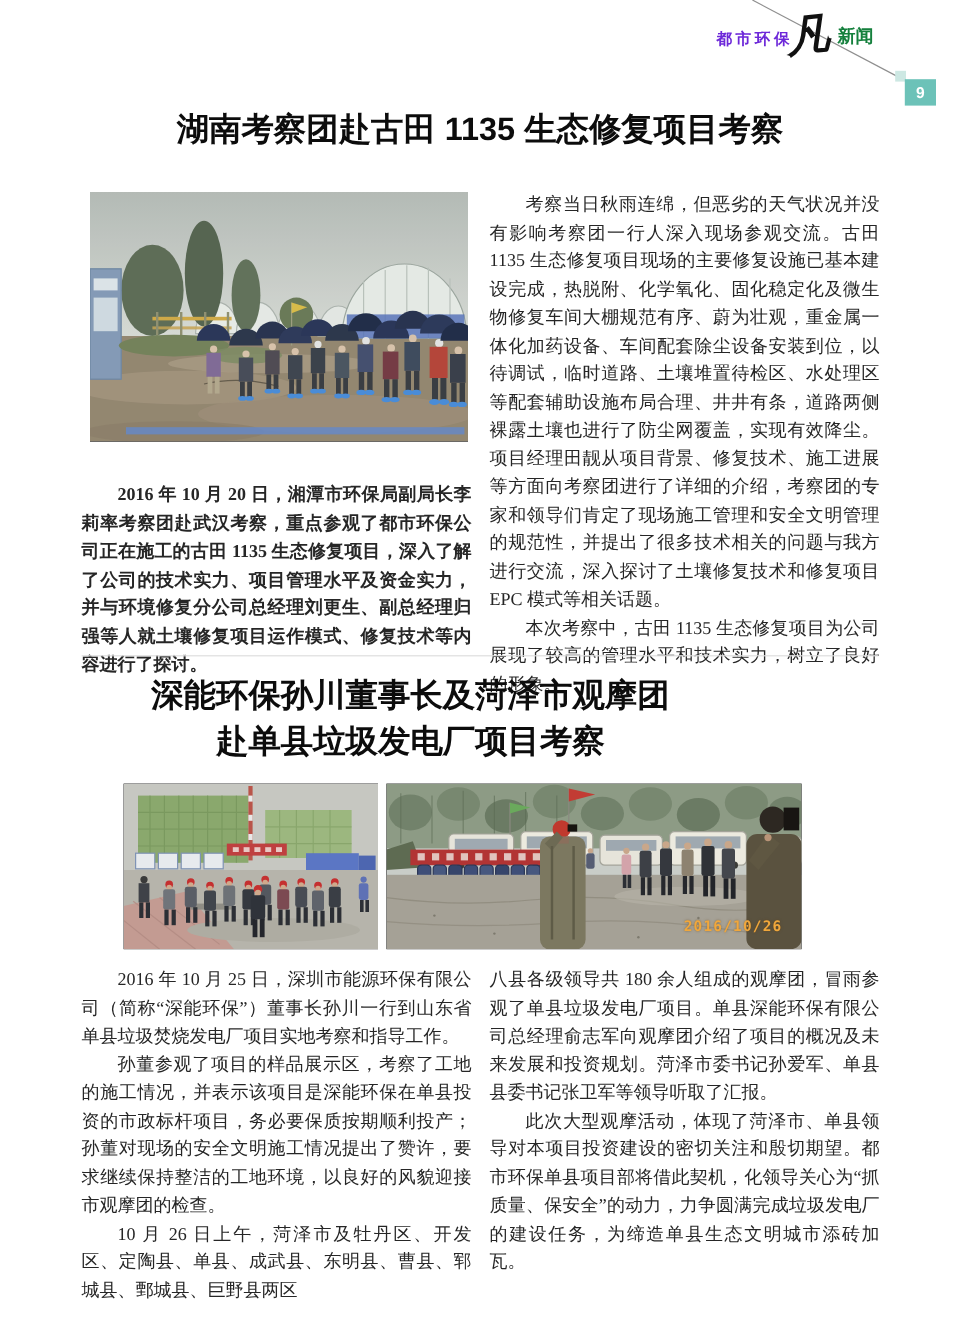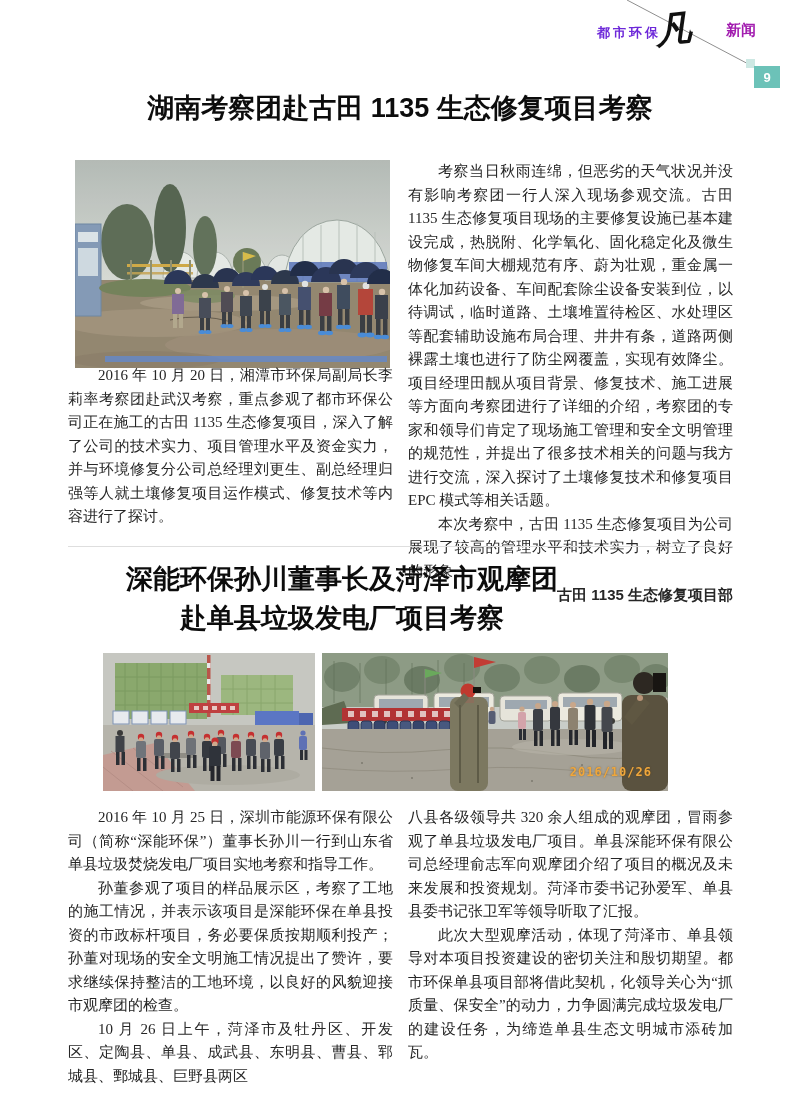--- a/index.html
+++ b/index.html
@@ -3,39 +3,39 @@
 <meta charset="utf-8">
 <style>
   html,body{margin:0;padding:0;background:#ffffff;}
   .page{position:relative;width:800px;height:1100px;background:#ffffff;overflow:hidden;
         font-family:"Liberation Serif","DejaVu Serif",serif;color:#262626;}
   
   .brand{position:absolute;left:597px;top:24px;font-family:"Liberation Sans","DejaVu Sans",sans-serif;
          font-size:13px;color:#6d28d9;letter-spacing:3px;font-weight:700;}
   .brand-mark{position:absolute;left:655px;top:6px;font-size:36px;font-weight:700;color:#111;
          font-family:"DejaVu Serif",serif;font-style:italic;transform:rotate(-6deg);}
-  .section-label{position:absolute;left:726px;top:21px;font-family:Liberation Mono, monospace;
-         font-size:15px;font-weight:700;color:#a21caf;}
+  .section-label{position:absolute;left:698px;top:21px;font-family:Liberation Mono, monospace;
+         font-size:15px;font-weight:700;color:#15803d;}
   .header-line{position:absolute;left:560px;top:0;pointer-events:none;}
   .page-badge-notch{position:absolute;left:746px;top:59px;width:9px;height:9px;background:#cde8e3;}
   .page-badge{position:absolute;left:754px;top:66px;width:26px;height:22px;background:#6cc2b8;
          display:flex;align-items:center;justify-content:center;}
   .page-badge span{color:#ffffff;font-family:"Liberation Sans","DejaVu Sans",sans-serif;
          font-size:13px;font-weight:700;}
   
   .a1-title{position:absolute;left:0;top:90px;width:800px;margin:0;text-align:center;
          font-family:"Liberation Sans","DejaVu Sans",sans-serif;font-size:27px;font-weight:700;color:#0c0c0c;}
   .a2-title{position:absolute;left:0;top:560px;width:684px;margin:0;text-align:center;
          font-family:"Liberation Sans","DejaVu Sans",sans-serif;font-size:27px;font-weight:700;
          color:#0c0c0c;line-height:39px;}
   
   .col{position:absolute;width:325px;font-size:15px;line-height:23.5px;text-align:justify;}
   .col p{margin:0;text-indent:2em;}
   .col p.no-indent{text-indent:0;}
-  .a1-left{left:68px;top:364px;}
+  .a1-left{left:68px;top:402px;font-weight:bold;}
   .a1-right{left:408px;top:160px;}
   .a2-left{left:68px;top:806px;}
   .a2-right{left:408px;top:806px;}
   .signature{margin:0;text-align:right;font-family:"Liberation Sans","DejaVu Sans",sans-serif;
          font-weight:700;font-size:15px;text-indent:0;}
   .divider{position:absolute;left:68px;top:546px;width:664px;height:1px;background:#dedede;border:none;margin:0;}
   
   .photo{position:absolute;overflow:hidden;background:#000000;}
   .photo1{left:75px;top:160px;width:315px;height:208px;}
   .photo2{left:103px;top:653px;width:212px;height:138px;}
@@ -217,21 +217,20 @@
     </svg>
   </figure>
 
   <div class="col a1-left">
     <p>2016 年 10 月 20 日，湘潭市环保局副局长李莉率考察团赴武汉考察，重点参观了都市环保公司正在施工的古田 1135 生态修复项目，深入了解了公司的技术实力、项目管理水平及资金实力，并与环境修复分公司总经理刘更生、副总经理归强等人就土壤修复项目运作模式、修复技术等内容进行了探讨。</p>
   </div>
 
   <div class="col a1-right">
     <p>考察当日秋雨连绵，但恶劣的天气状况并没有影响考察团一行人深入现场参观交流。古田 1135 生态修复项目现场的主要修复设施已基本建设完成，热脱附、化学氧化、固化稳定化及微生物修复车间大棚规范有序、蔚为壮观，重金属一体化加药设备、车间配套除尘设备安装到位，以待调试，临时道路、土壤堆置待检区、水处理区等配套辅助设施布局合理、井井有条，道路两侧裸露土壤也进行了防尘网覆盖，实现有效降尘。项目经理田靓从项目背景、修复技术、施工进展等方面向考察团进行了详细的介绍，考察团的专家和领导们肯定了现场施工管理和安全文明管理的规范性，并提出了很多技术相关的问题与我方进行交流，深入探讨了土壤修复技术和修复项目 EPC 模式等相关话题。</p>
     <p>本次考察中，古田 1135 生态修复项目为公司展现了较高的管理水平和技术实力，树立了良好的形象。</p>
-    <p class="signature">古田 1135 生态修复项目部</p>
   </div>
 
   <hr class="divider">
 
   <h2 class="a2-title">
     <span style="display:block">深能环保孙川董事长及菏泽市观摩团</span>
     <span style="display:block">赴单县垃圾发电厂项目考察</span>
   </h2>
 
   <figure class="photo photo2" style="margin:0;">
@@ -543,17 +542,17 @@
     <span class="timestamp">2016/10/26</span>
   </figure>
 
   <div class="col a2-left">
     <p>2016 年 10 月 25 日，深圳市能源环保有限公司（简称“深能环保”）董事长孙川一行到山东省单县垃圾焚烧发电厂项目实地考察和指导工作。</p>
     <p>孙董参观了项目的样品展示区，考察了工地的施工情况，并表示该项目是深能环保在单县投资的市政标杆项目，务必要保质按期顺利投产；孙董对现场的安全文明施工情况提出了赞许，要求继续保持整洁的工地环境，以良好的风貌迎接市观摩团的检查。</p>
     <p>10 月 26 日上午，菏泽市及牡丹区、开发区、定陶县、单县、成武县、东明县、曹县、郓城县、鄄城县、巨野县两区</p>
   </div>
 
   <div class="col a2-right">
-    <p class="no-indent">八县各级领导共 320 余人组成的观摩团，冒雨参观了单县垃圾发电厂项目。单县深能环保有限公司总经理俞志军向观摩团介绍了项目的概况及未来发展和投资规划。菏泽市委书记孙爱军、单县县委书记张卫军等领导听取了汇报。</p>
+    <p class="no-indent">八县各级领导共 180 余人组成的观摩团，冒雨参观了单县垃圾发电厂项目。单县深能环保有限公司总经理俞志军向观摩团介绍了项目的概况及未来发展和投资规划。菏泽市委书记孙爱军、单县县委书记张卫军等领导听取了汇报。</p>
     <p>此次大型观摩活动，体现了菏泽市、单县领导对本项目投资建设的密切关注和殷切期望。都市环保单县项目部将借此契机，化领导关心为“抓质量、保安全”的动力，力争圆满完成垃圾发电厂的建设任务，为缔造单县生态文明城市添砖加瓦。</p>
   </div>
 
 </div>
 
 </body></html>

